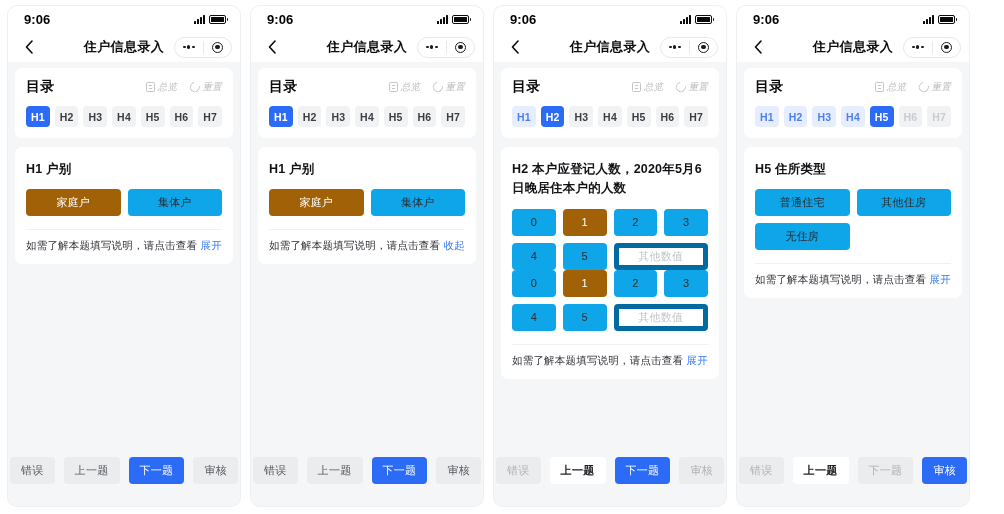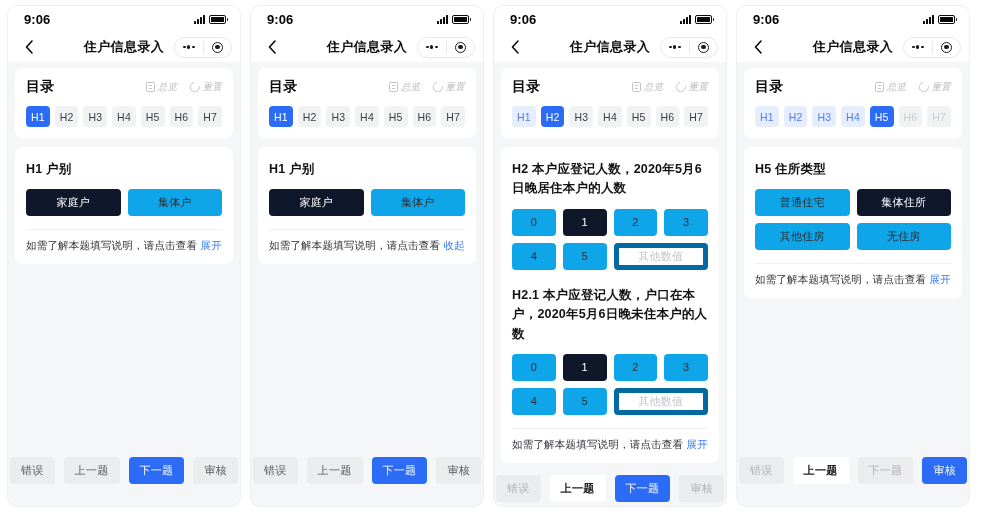--- a/index.html
+++ b/index.html
@@ -171,21 +171,21 @@
     transform: rotate(35deg);
   }
 
   .tabs { display: flex; gap: 5px; }
   .tab {
     flex: 1;
     height: 21px;
     border-radius: 4px;
     display: flex; align-items: center; justify-content: center;
     font-size: 10.5px;
-    font-weight: 400;
+    font-weight: 700;
     letter-spacing: .2px;
     background: #f1f2f4;
     color: #3b3d42;
   }
   .tab.done { background: #e6edfe; color: #4b7ff2; }
   .tab.active { background: #2b6bf5; color: #ffffff; }
   .tab.disabled { background: #f1f2f4; color: #c9cbcf; }
 
   
   .qcard {
@@ -208,21 +208,21 @@
   .optgrid { display: flex; flex-wrap: wrap; gap: 7px; }
   .opt {
     height: 27px;
     border-radius: 4px;
     background: #0ea5e9;
     color: #2c2e33;
     display: flex; align-items: center; justify-content: center;
     font-size: 11px;
     letter-spacing: .2px;
   }
-  .opt.sel { background: #0f172a; color: #ffffff; }
+  .opt.sel { background: #a16207; color: #ffffff; }
   .opt.ghost { background: #ffffff; border: 5px solid #0369a1; color: #c2c4c8; }
   .optgrid.two .opt { width: calc(50% - 3.5px); }
   .optgrid.four .opt { width: calc(25% - 5.25px); }
   .optgrid.four .opt.wide { width: calc(50% - 3.5px); }
 
   .hint {
     border-top: 1px solid #f0f1f3;
     margin-top: 13px;
     padding: 9px 0 11px 0;
     display: flex;
@@ -517,21 +517,20 @@
       <div class="optgrid four">
         <div class="opt">0</div>
         <div class="opt sel">1</div>
         <div class="opt">2</div>
         <div class="opt">3</div>
         <div class="opt">4</div>
         <div class="opt">5</div>
         <div class="opt ghost wide">其他数值</div>
       </div>
 
-      <div class="qtitle second">H2.1 本户应登记人数，户口在本户，2020年5月6日晚未住本户的人数</div>
       <div class="optgrid four">
         <div class="opt">0</div>
         <div class="opt sel">1</div>
         <div class="opt">2</div>
         <div class="opt">3</div>
         <div class="opt">4</div>
         <div class="opt">5</div>
         <div class="opt ghost wide">其他数值</div>
       </div>
 
@@ -612,21 +611,20 @@
         <div class="tab active">H5</div>
         <div class="tab disabled">H6</div>
         <div class="tab disabled">H7</div>
       </div>
     </div>
 
     <div class="qcard">
       <div class="qtitle">H5 住所类型</div>
       <div class="optgrid two">
         <div class="opt">普通住宅</div>
-        <div class="opt sel">集体住所</div>
         <div class="opt">其他住房</div>
         <div class="opt">无住房</div>
       </div>
       <div class="hint">
         <span>如需了解本题填写说明，请点击查看</span>
         <span class="toggle">展开</span>
       </div>
     </div>
 
     <div class="spacer"></div>

